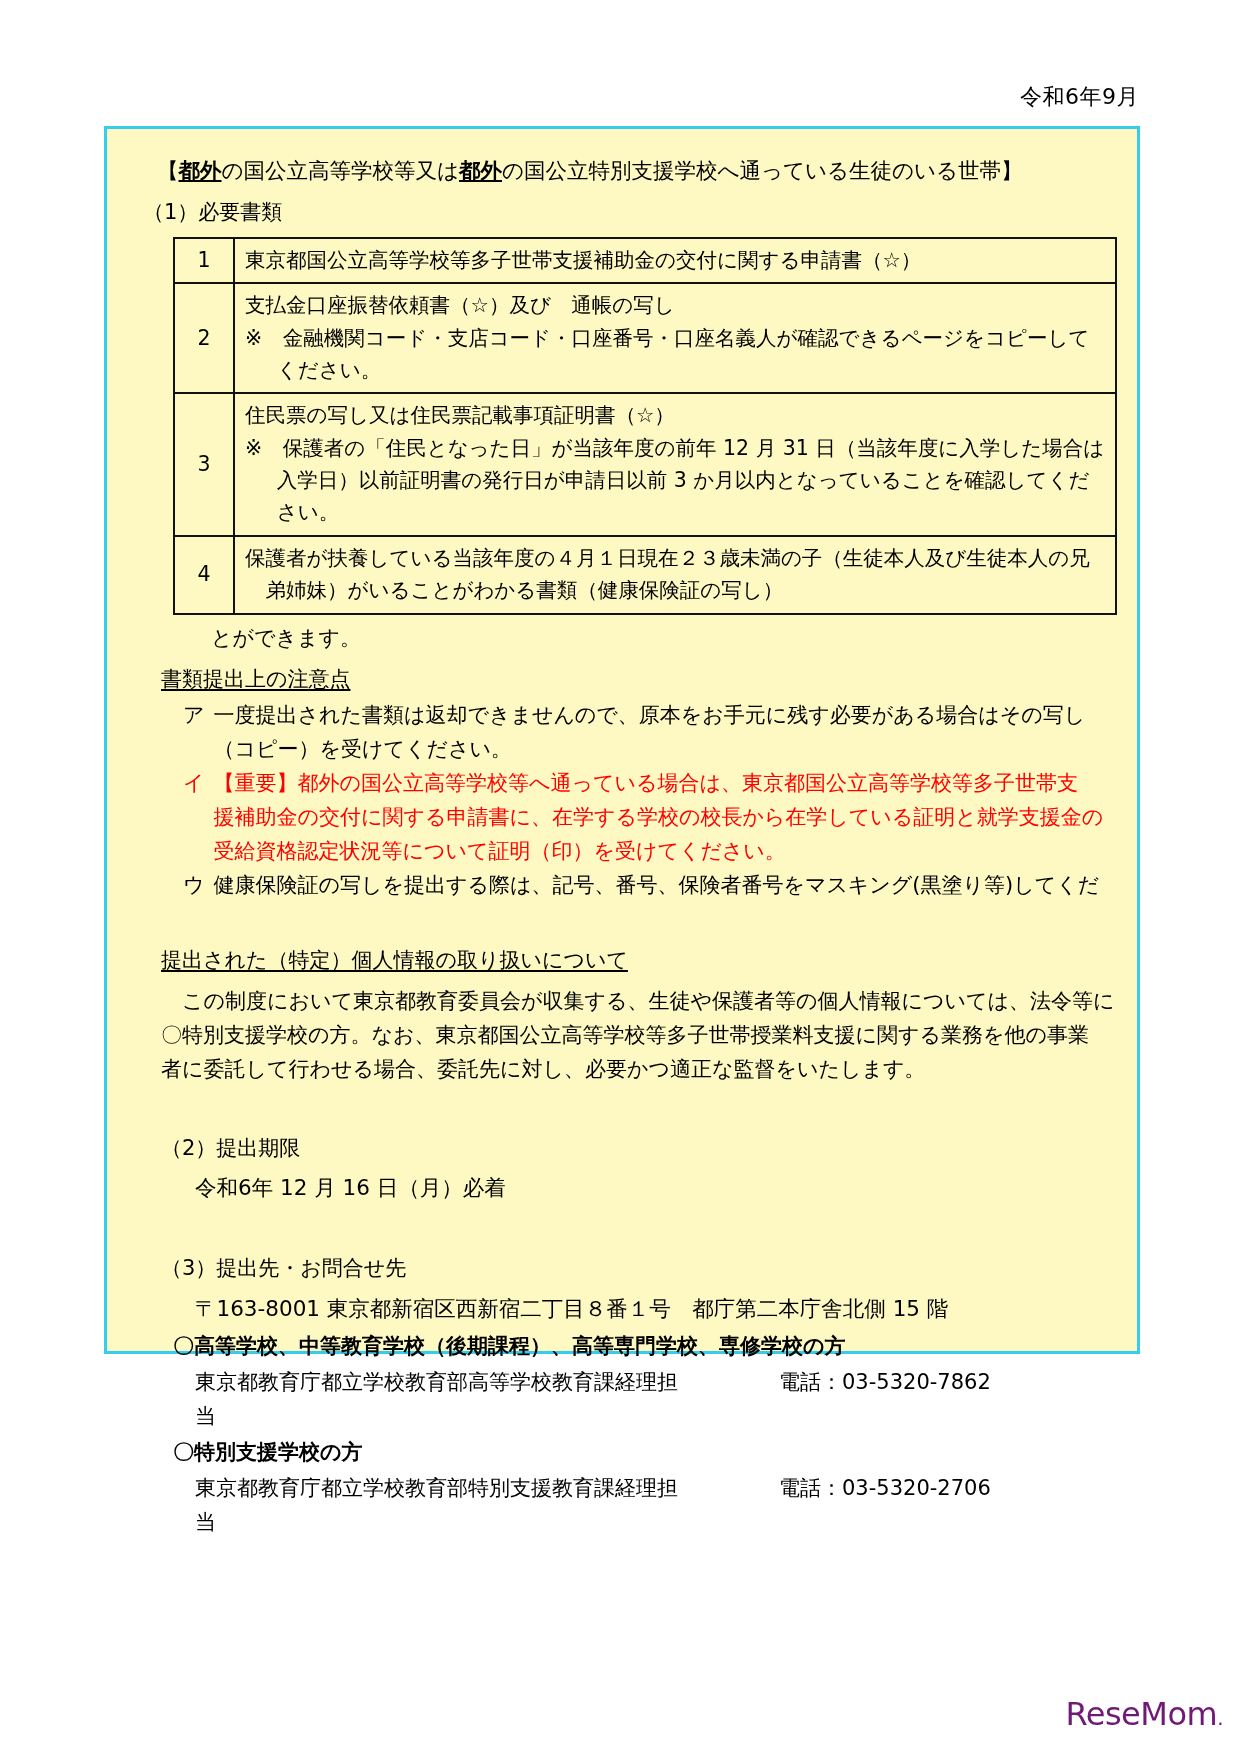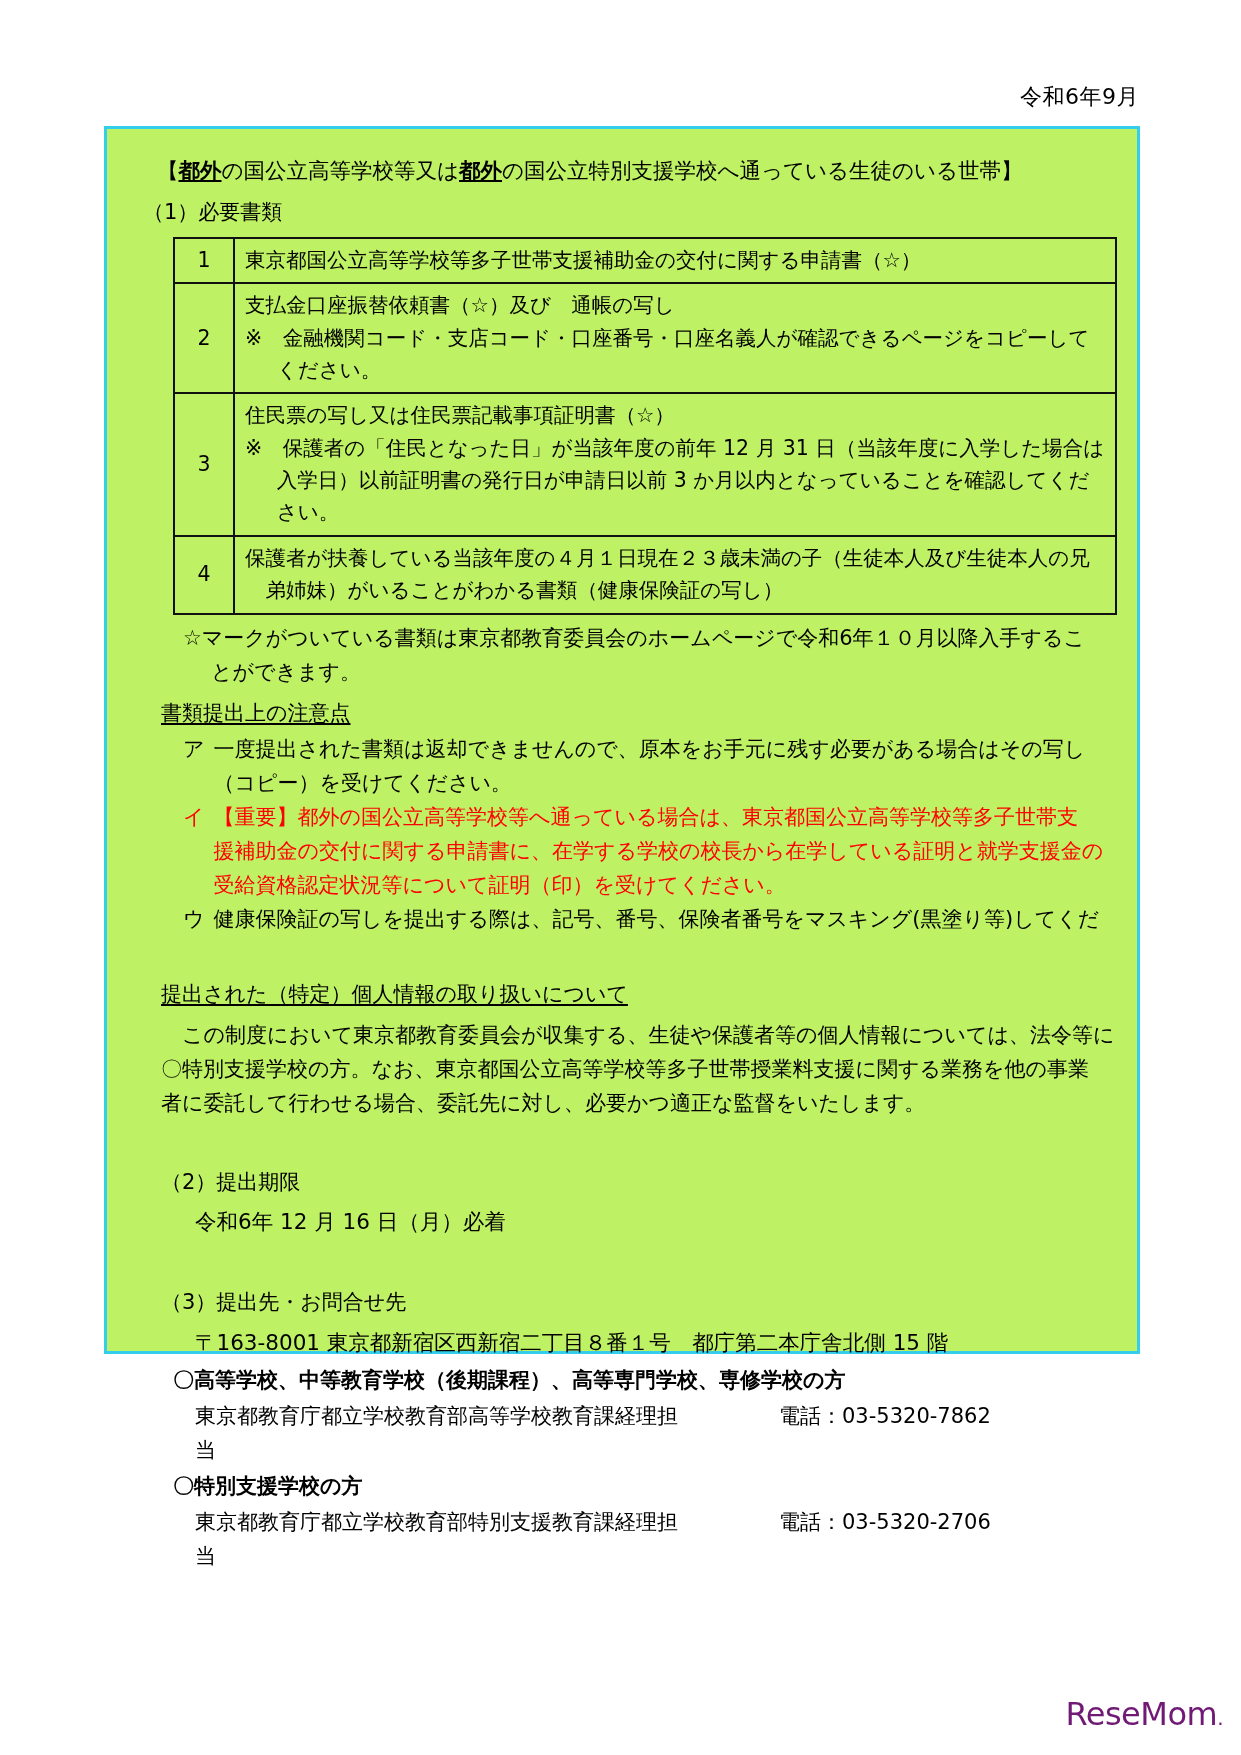--- a/index.html
+++ b/index.html
@@ -35,21 +35,21 @@
 
   
   .frame {
     position: absolute;
     left: 88px;
     top: 126px;
     width: 1036px;
     height: 1228px;
     border: 3px solid #35cdec;
     box-sizing: border-box;
-    background: #bef264;
+    background: #fef9c3;
   }
 
   .frame-inner {
     position: absolute;
     left: 0; top: 0;
     width: 100%;
     height: 100%;
     padding: 22px 28px 10px 28px;
     box-sizing: border-box;
   }
@@ -211,21 +211,20 @@
           <tr>
             <td class="num">4</td>
             <td>
               <span class="cell-line ind2">保護者が扶養している当該年度の４月１日現在２３歳未満の子（生徒本人及び生徒本人の兄弟姉妹）がいることがわかる書類（健康保険証の写し）</span>
             </td>
           </tr>
         </tbody>
       </table>
 
       <div class="note-star">
-        <span>☆マークがついている書類は東京都教育委員会のホームページで令和6年１０月以降入手するこ</span>
         <span class="l2">とができます。</span>
       </div>
 
       <div class="sec-head-wrap">
         <span class="sec-head">書類提出上の注意点</span>
       </div>
 
       <div class="item">
         <span class="mark">ア</span><span>一度提出された書類は返却できませんので、原本をお手元に残す必要がある場合はその写し</span>
         <span class="l2">（コピー）を受けてください。</span>

